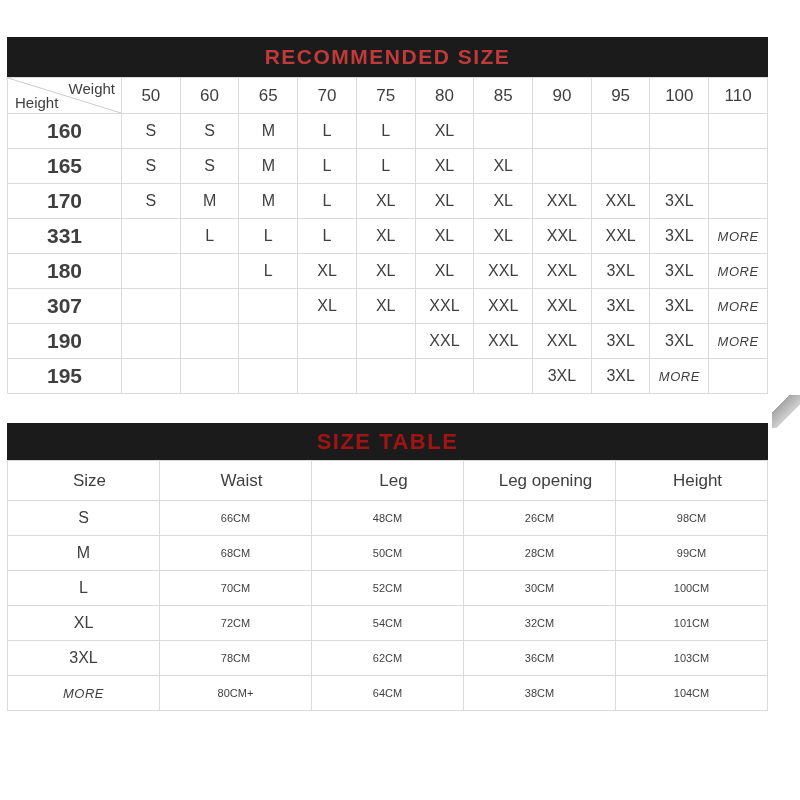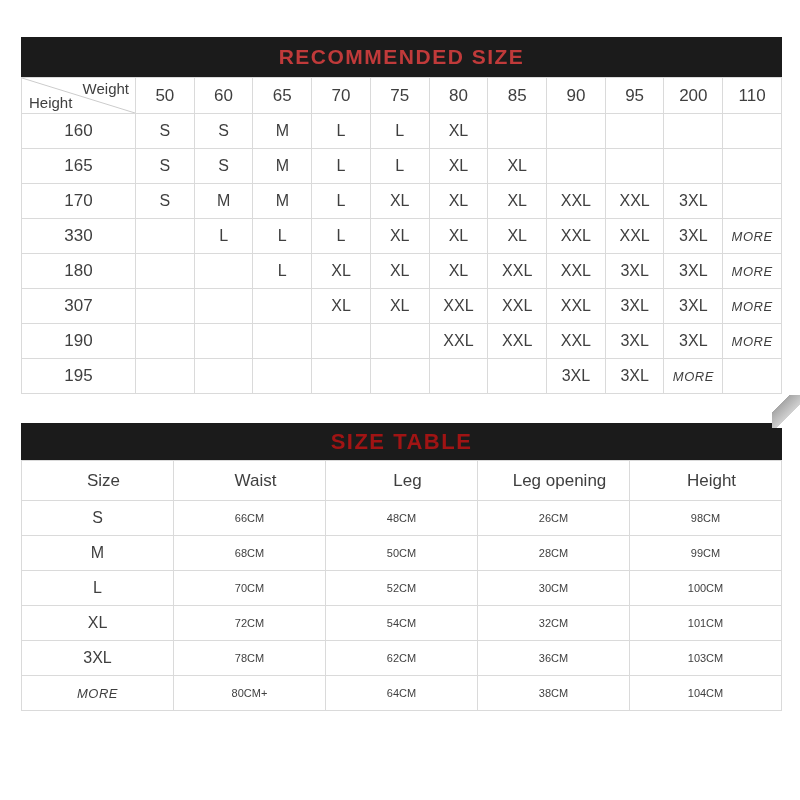--- a/index.html
+++ b/index.html
@@ -4,21 +4,21 @@
 <style>
   html, body { margin:0; padding:0; background:#ffffff; }
   .sheet {
     position:relative;
     width:800px; height:800px;
     background:#ffffff;
     font-family:"Liberation Sans", sans-serif;
     color:var(--text, #3f3f3f);
     overflow:hidden;
   }
-  .tbl-block { position:absolute; left:21px; width:761px; }
+  .tbl-block { position:absolute; left:7px; width:761px; }
   #t1 { top:37px; }
   #t2 { top:411px;margin-top:12px; }
 
   .title-bar {
     background:var(--bar-bg, #1b1b1b);
     display:flex; align-items:center; justify-content:center;
   }
   #t1 .title-bar { height:40px; }
   #t2 .title-bar { height:37px; }
   .title-bar span { font-weight:bold; letter-spacing:1.5px; }
@@ -30,21 +30,21 @@
     border:1px solid var(--border, #dadada);
     text-align:center; vertical-align:middle;
     font-weight:normal; padding:0;
     overflow:hidden; white-space:nowrap;
   }
 
   
   #t1 thead tr { height:36px; }
   #t1 tbody tr { height:35px; }
   #t1 thead th { font-size:17px; }
-  #t1 tbody th { font-size:17px; }
+  #t1 tbody th { font-size:21px;font-weight:bold; }
   #t1 tbody td { font-size:16px; }
   #t1 td.more, #t2 .more { font-size:13px; letter-spacing:0.5px;font-style:italic; }
 
   th.diag { position:relative; width:113px; }
   th.diag svg { position:absolute; left:0; top:0; width:100%; height:100%; display:block; }
   .diag-weight { position:absolute; top:2px; right:6px; font-size:15px; }
   .diag-height { position:absolute; bottom:2px; left:7px; font-size:15px; }
 
   
   #t2 thead tr { height:40px; }
@@ -81,21 +81,21 @@
           </th>
         <th>50</th>
             <th>60</th>
             <th>65</th>
             <th>70</th>
             <th>75</th>
             <th>80</th>
             <th>85</th>
             <th>90</th>
             <th>95</th>
-            <th>200</th>
+            <th>100</th>
             <th>110</th>
           </tr>
       </thead>
       <tbody>
           <tr>
             <th>160</th>
             <td>S</td>
             <td>S</td>
             <td>M</td>
             <td>L</td>
@@ -129,21 +129,21 @@
             <td>L</td>
             <td>XL</td>
             <td>XL</td>
             <td>XL</td>
             <td>XXL</td>
             <td>XXL</td>
             <td>3XL</td>
             <td></td>
           </tr>
           <tr>
-            <th>330</th>
+            <th>331</th>
             <td></td>
             <td>L</td>
             <td>L</td>
             <td>L</td>
             <td>XL</td>
             <td>XL</td>
             <td>XL</td>
             <td>XXL</td>
             <td>XXL</td>
             <td>3XL</td>

